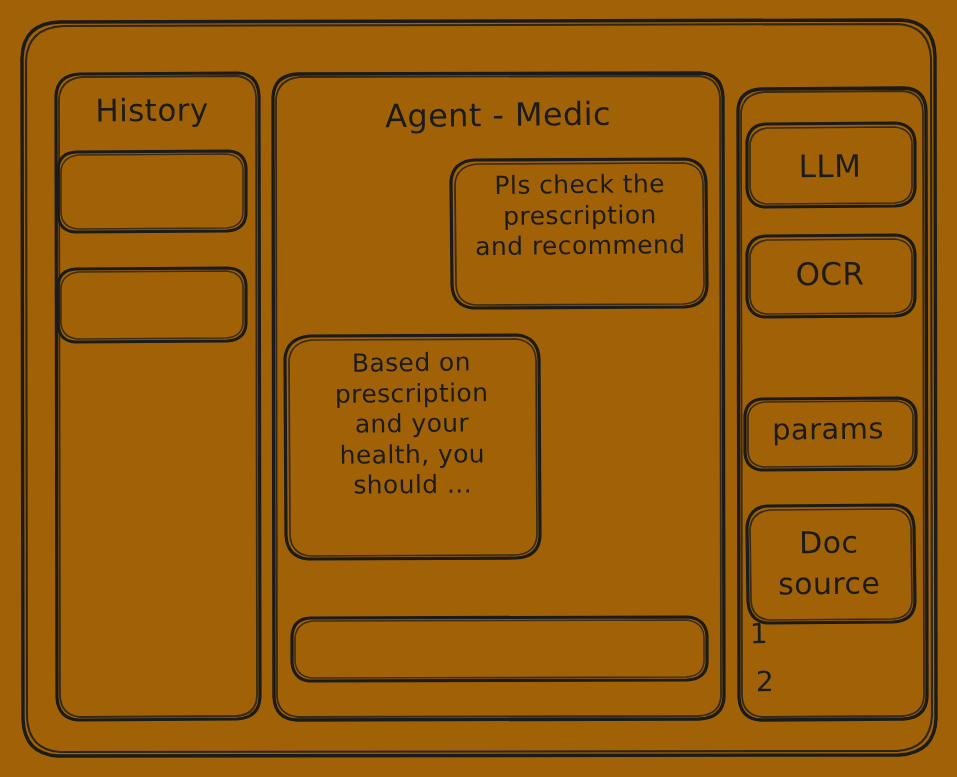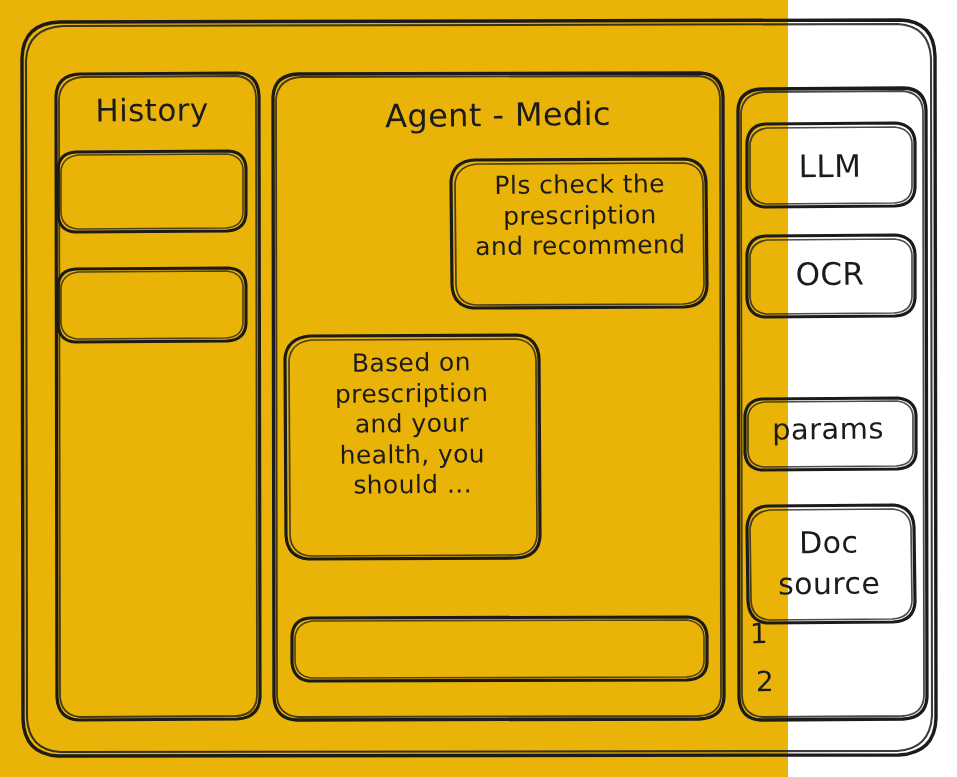--- a/index.html
+++ b/index.html
@@ -8,23 +8,23 @@
     background: #ffffff;
   }
   body {
     width: 957px;
     height: 777px;
     overflow: hidden;
     font-family: "DejaVu Sans", sans-serif;
   }
   #canvas {
     position: relative;
-    width: 788px;
+    width: 957px;
     height: 777px;
-    background: #eab308;
+    background: #a16207;
   }
   svg.sketch {
     position: absolute;
     left: 0;
     top: 0;
     width: 957px;
     height: 777px;
     pointer-events: none;
   }
   .sk-stroke {

